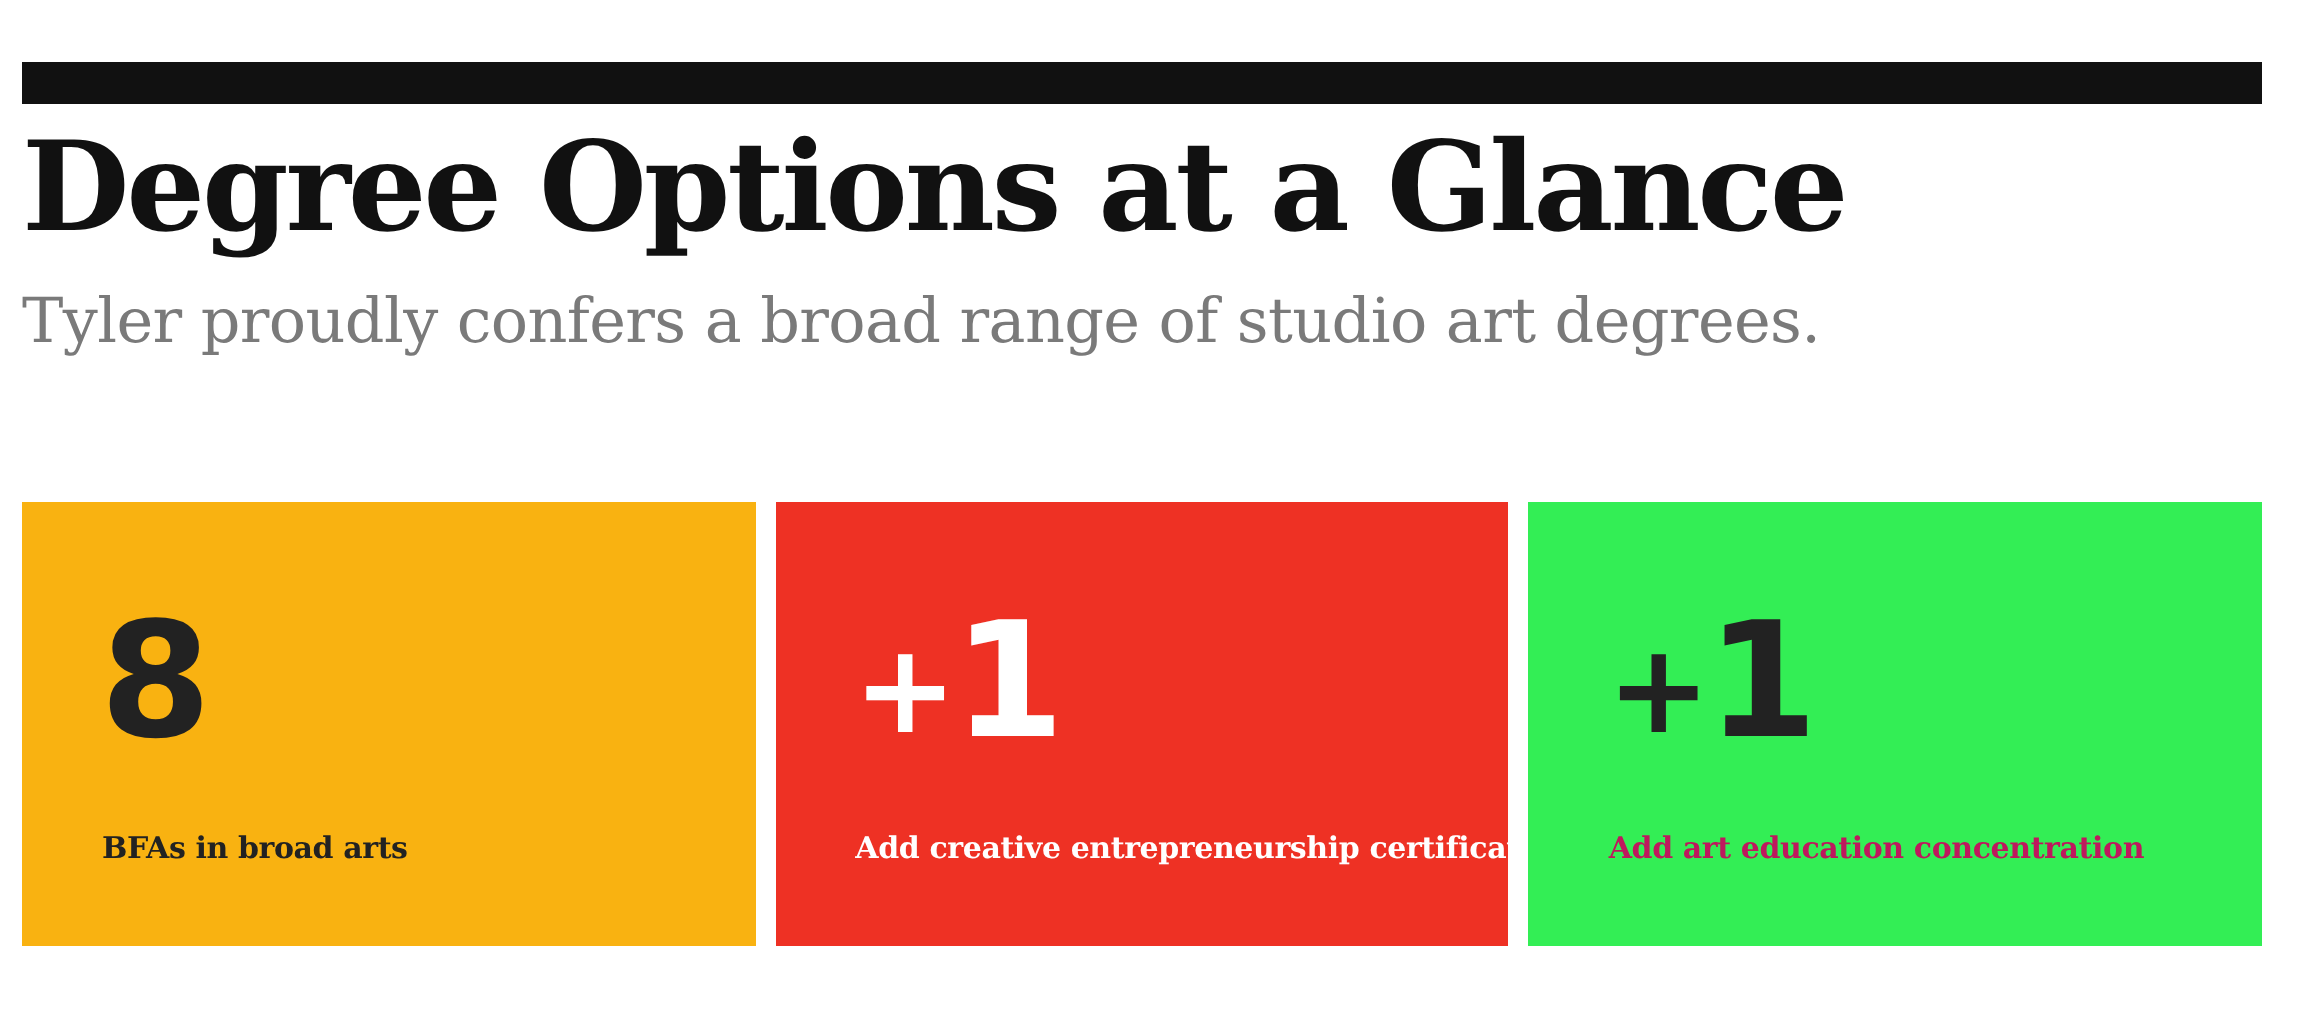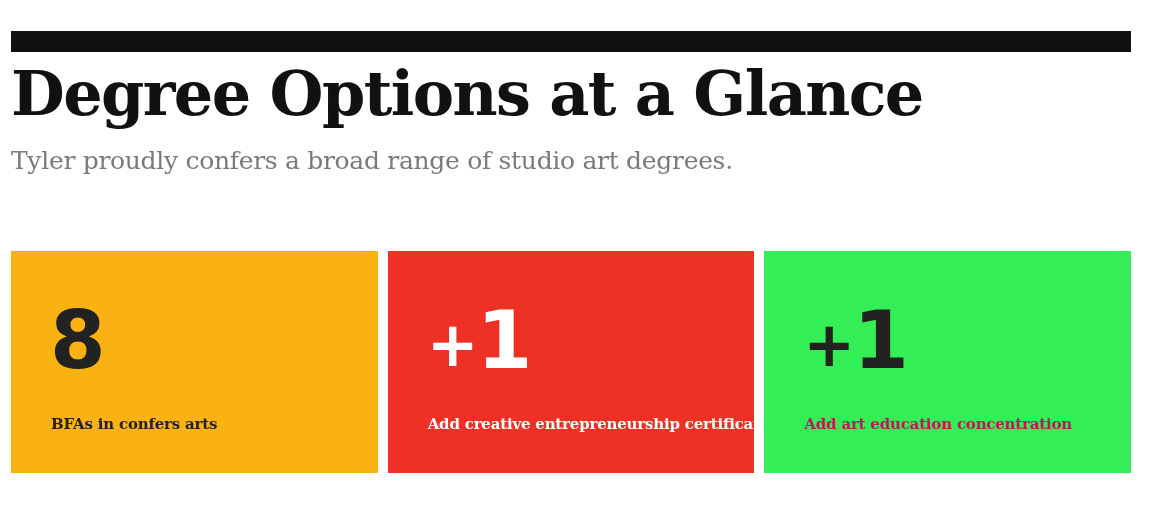--- a/index.html
+++ b/index.html
@@ -48,21 +48,21 @@
     letter-spacing: -1.6px;
     color: #111111;
     white-space: nowrap;
   }
 
   .page-subtitle {
     margin: 0;
     padding-top: 14px;
     font-family: "DejaVu Serif", "Liberation Serif", serif;
     font-weight: 400;
-    font-size: 25px;
+    font-size: 31px;
     line-height: 30px;
     letter-spacing: -0.3px;
     color: #7a7a7a;
     white-space: nowrap;
   }
 
   
   .cards-row {
     position: absolute;
     left: 11px;
@@ -123,21 +123,21 @@
     <h1 class="page-title" style="color: rgb(17, 17, 17);">Degree Options at a Glance</h1>
     <p class="page-subtitle" style="color: rgb(122, 122, 122);">Tyler proudly confers a broad range of studio art degrees.</p>
   </div>
 
   <div class="cards-row">
 
     <div class="stat-card" style="background: rgb(249, 178, 17);">
       <div class="stat-figure" style="color: rgb(34, 34, 34);">
         <span class="plus"></span><span class="num">8</span>
       </div>
-      <div class="stat-label" style="color: rgb(34, 34, 34);">BFAs in confers arts</div>
+      <div class="stat-label" style="color: rgb(34, 34, 34);">BFAs in broad arts</div>
     </div>
 
     <div class="stat-card" style="background: rgb(238, 49, 36);">
       <div class="stat-figure" style="color: rgb(255, 255, 255);">
         <span class="plus">+</span><span class="num">1</span>
       </div>
       <div class="stat-label" style="color: rgb(255, 255, 255);">Add creative entrepreneurship certificate</div>
     </div>
 
     <div class="stat-card" style="background: rgb(51, 238, 85);">

